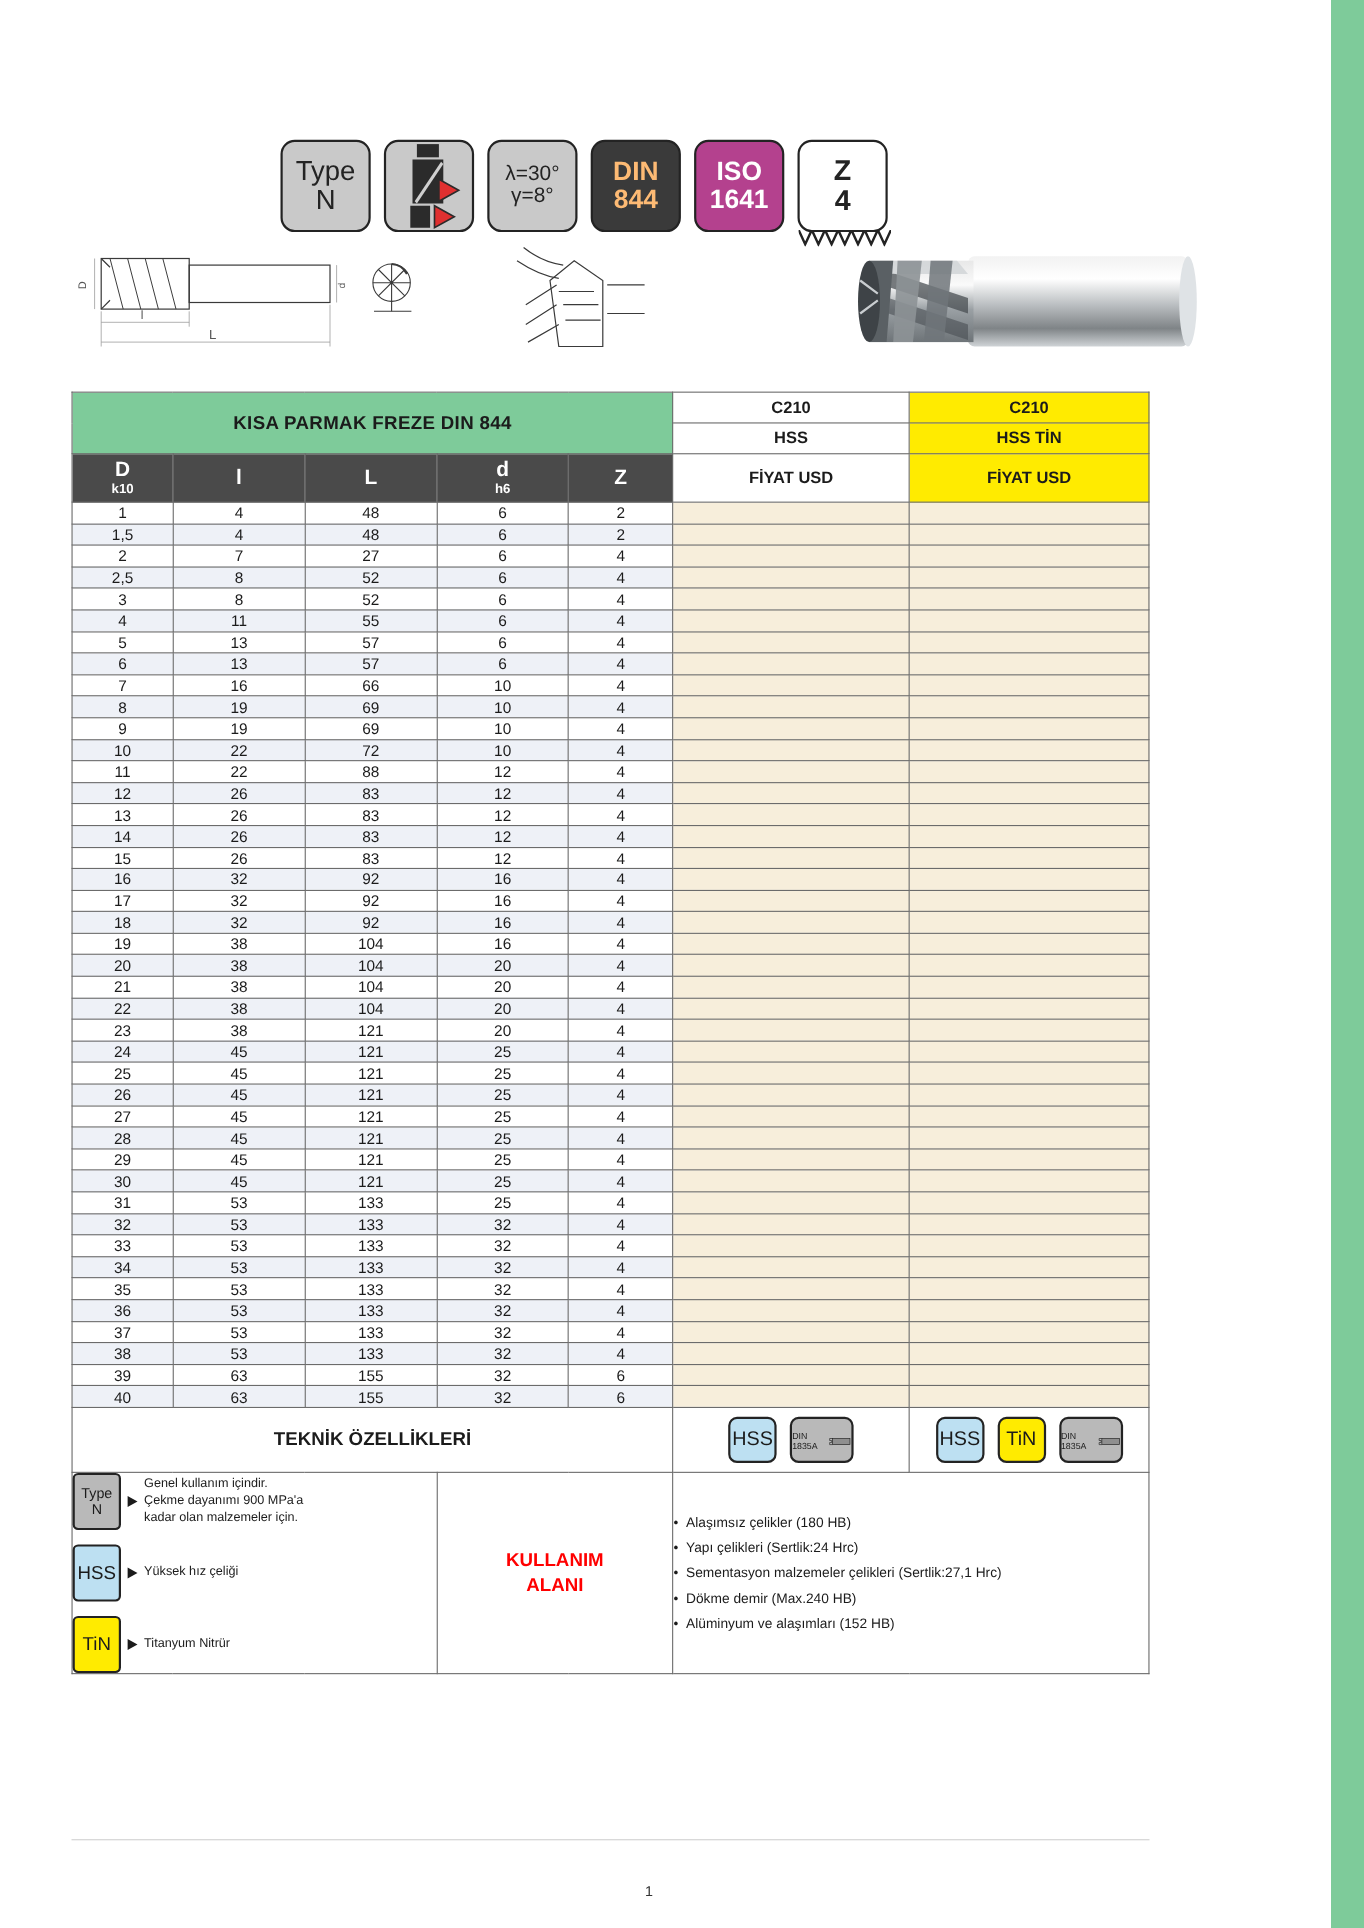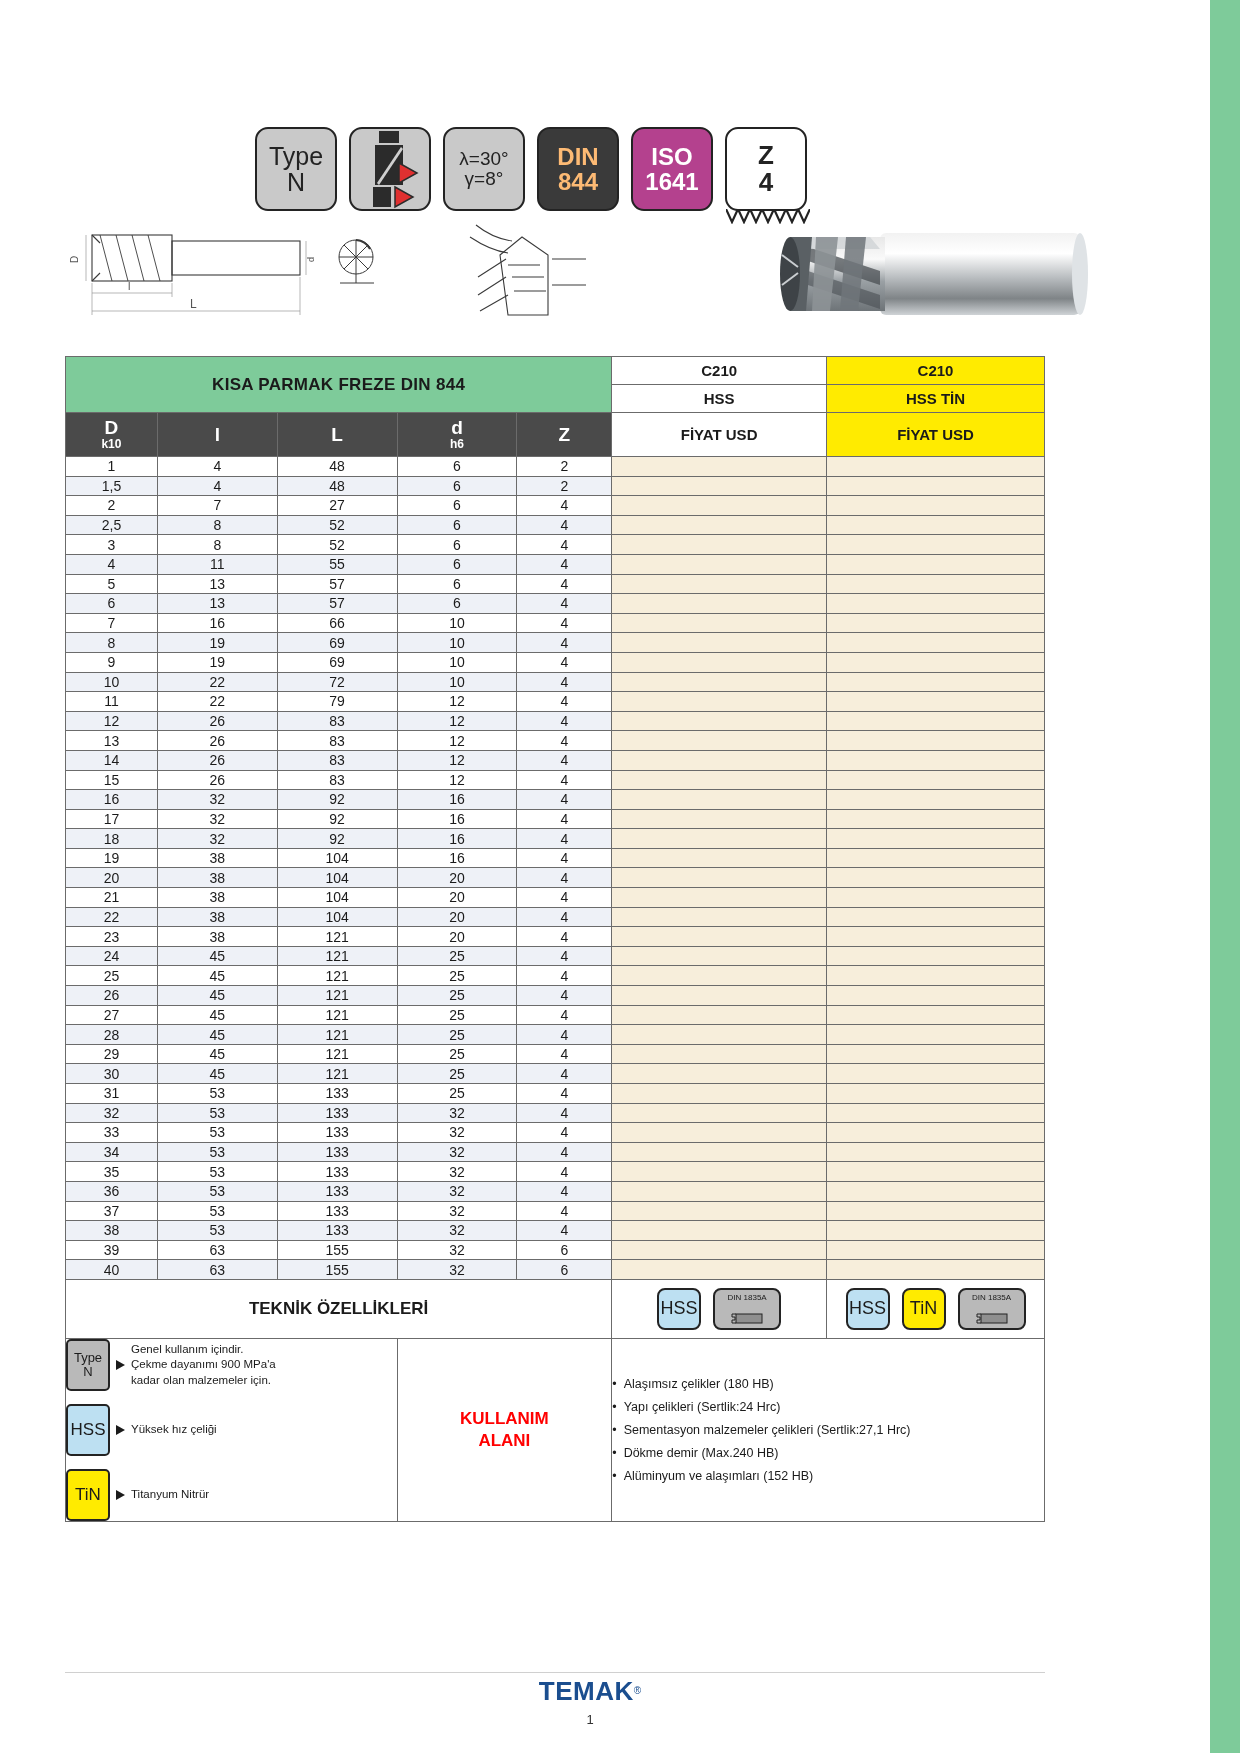--- a/index.html
+++ b/index.html
@@ -102,21 +102,21 @@
   .tb-wrap { display:flex; align-items:center; justify-content:center; gap:12px; height:58px; }
 
   .mini {
     width:44px; height:42px; border-radius:8px; border:2px solid #232323;
     display:flex; align-items:center; justify-content:center;
     font-size:18px; color:#1b1b1b; font-family:"Liberation Sans", sans-serif;
   }
   .mini.hss { background:#bde0f2; }
   .mini.tin { background:#ffeb00; }
   .mini.din {
-    width:68px; height:42px; background:#b9b9b9; flex-direction:column;
+    width:58px; height:42px; background:#b9b9b9; flex-direction:row;
     font-size:8px; justify-content:flex-start; padding-top:3px; gap:9px;
   }
   .din-shape { width:34px; height:15px; }
 
   
   .legend-left { background:#ffffff; height:170px; vertical-align:top; padding:14px 0 0 26px; }
   .leg-row { display:flex; align-items:center; gap:6px; margin-bottom:13px; }
   .leg-chip {
     width:44px; height:52px; border:2px solid #232323; border-radius:5px;
     display:flex; flex-direction:column; align-items:center; justify-content:center;
@@ -408,21 +408,21 @@
           <td class="dim">22</td>
           <td class="dim">72</td>
           <td class="dim">10</td>
           <td class="dim">4</td>
           <td class="price"></td>
           <td class="price"></td>
         </tr>
         <tr class="drow odd">
           <td class="dim">11</td>
           <td class="dim">22</td>
-          <td class="dim">79</td>
+          <td class="dim">88</td>
           <td class="dim">12</td>
           <td class="dim">4</td>
           <td class="price"></td>
           <td class="price"></td>
         </tr>
         <tr class="drow even">
           <td class="dim">12</td>
           <td class="dim">26</td>
           <td class="dim">83</td>
           <td class="dim">12</td>
@@ -762,18 +762,15 @@
               <li>Dökme demir (Max.240 HB)</li>
               <li>Alüminyum ve alaşımları (152 HB)</li>
             </ul>
         </td>
       </tr>
 
     </tbody>
   </table>
 
   <div class="footer-rule"></div>
-  <div class="footer-logo">
-    <span class="tm">TEMAK</span><span class="reg">®</span>
-  </div>
   <div class="page-num">1</div>
 
 </div>
 
 </body></html>

